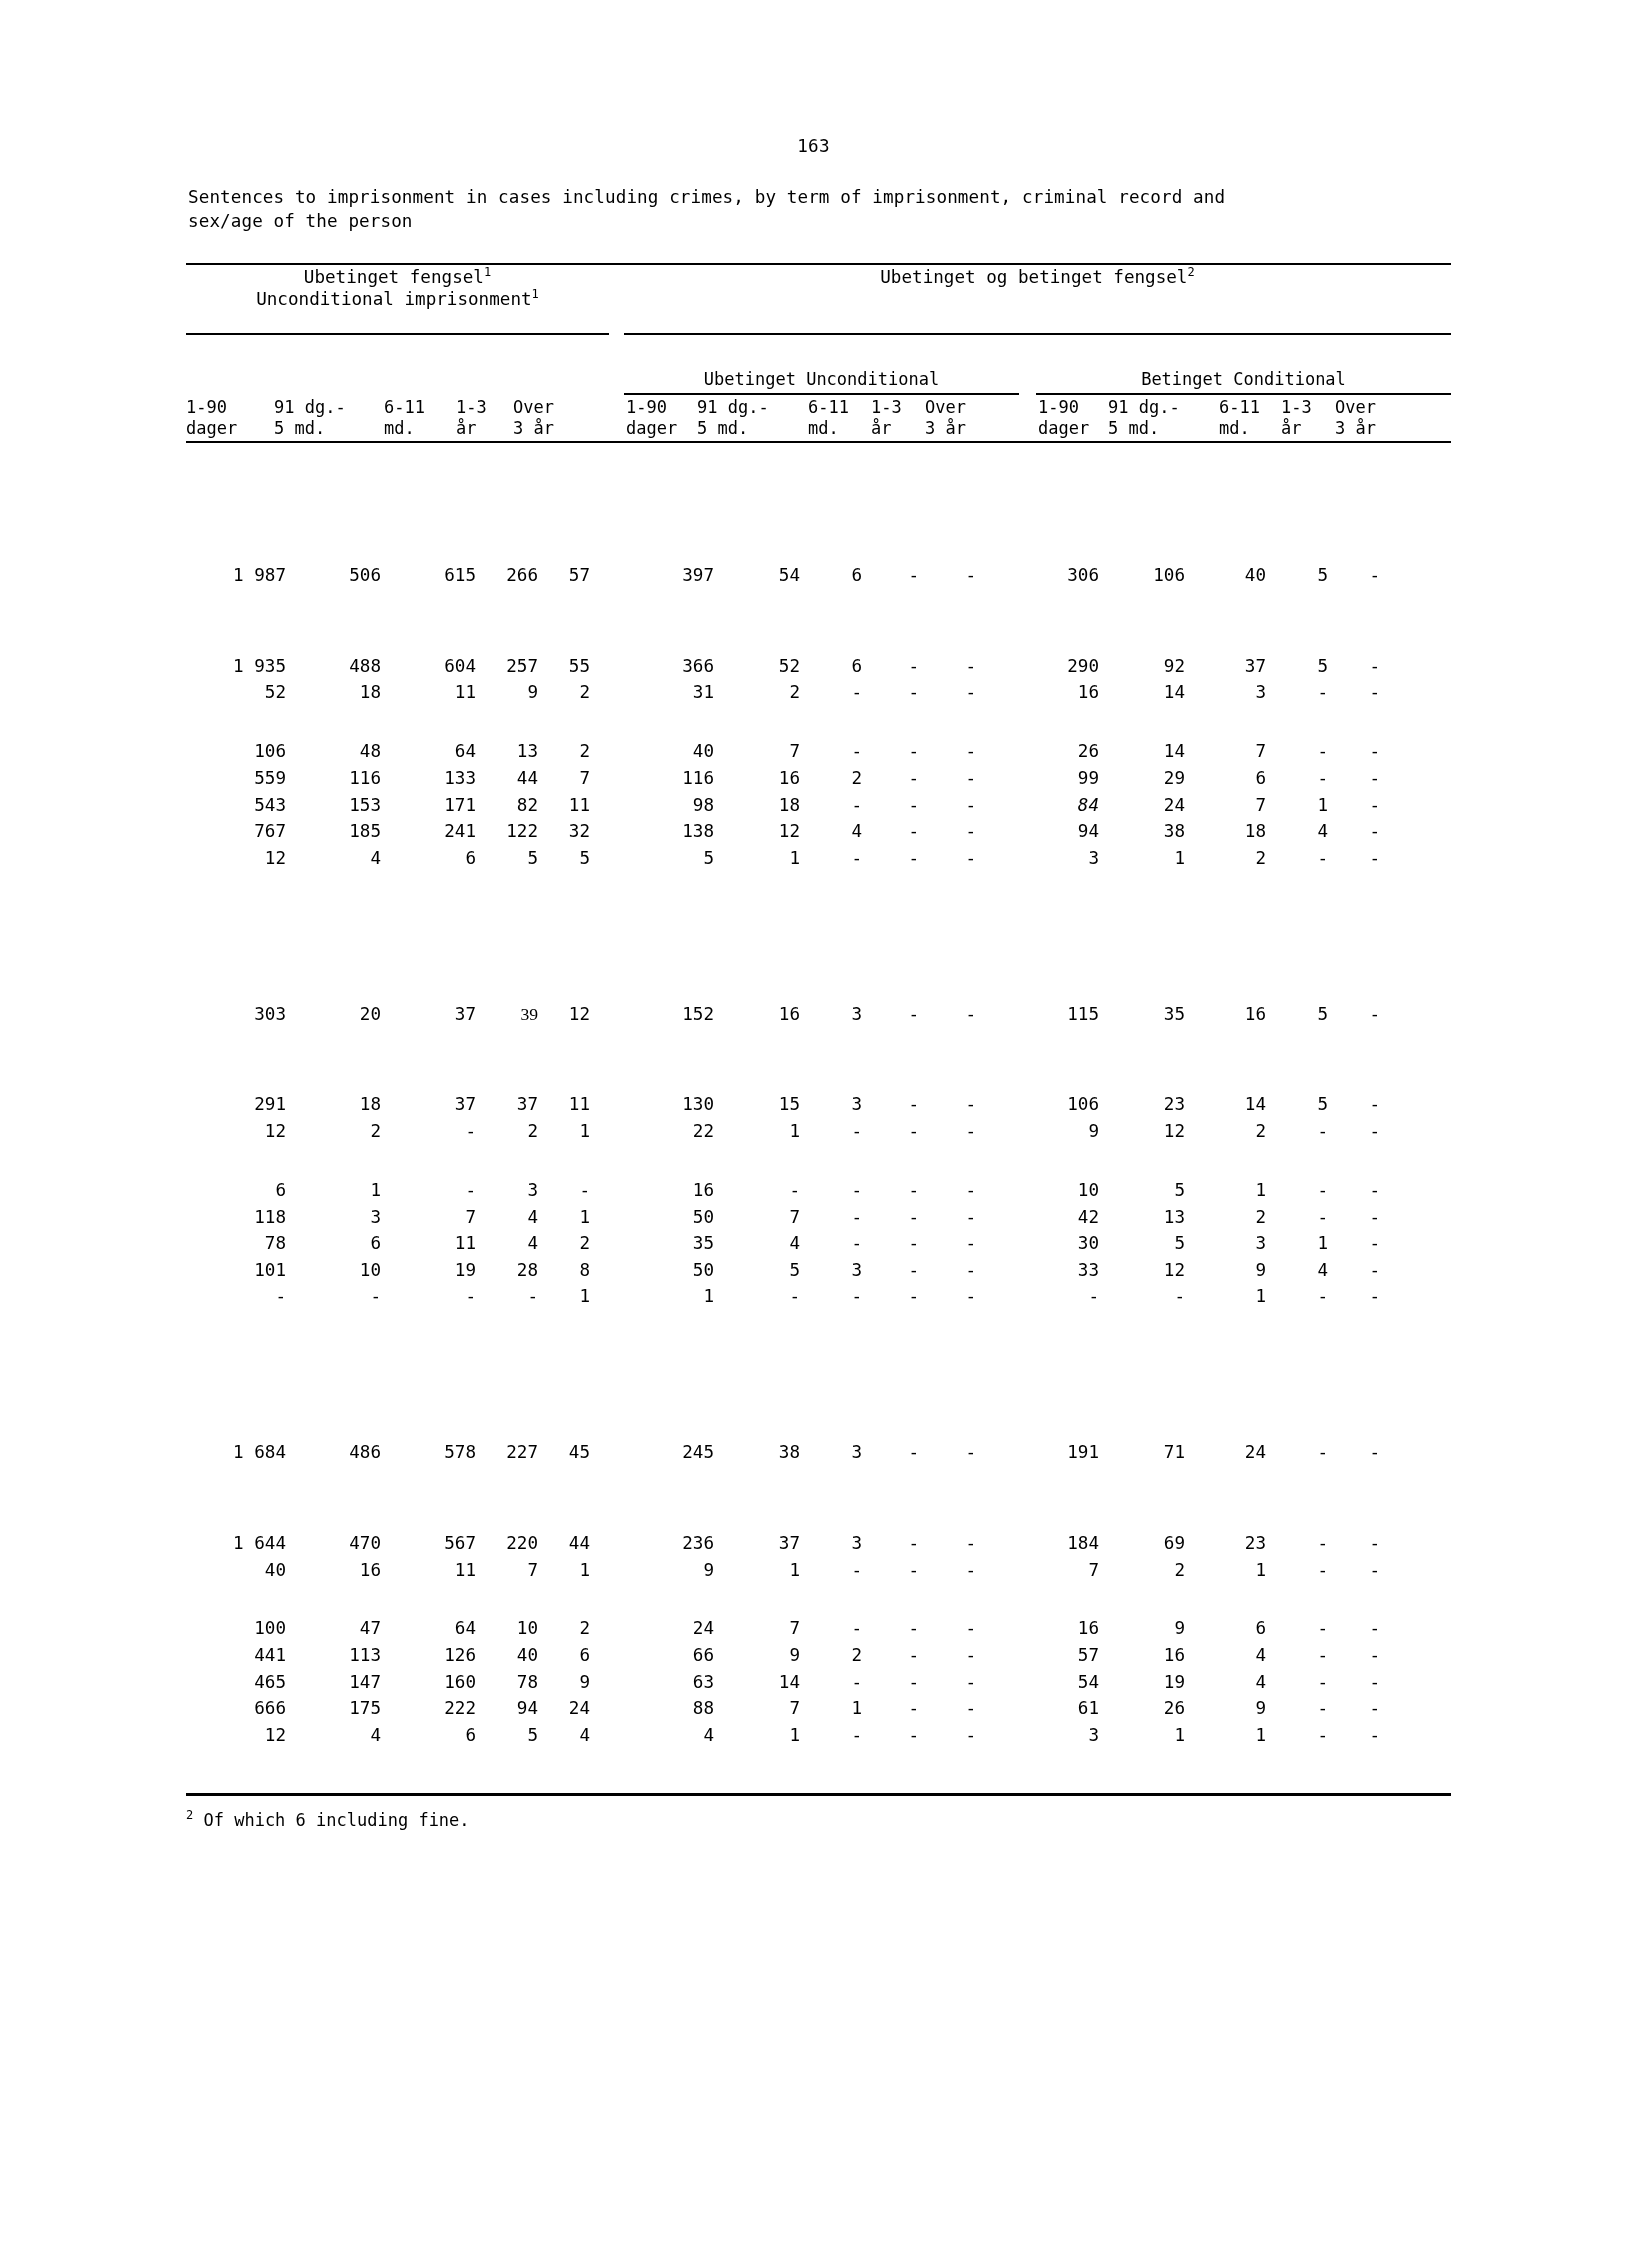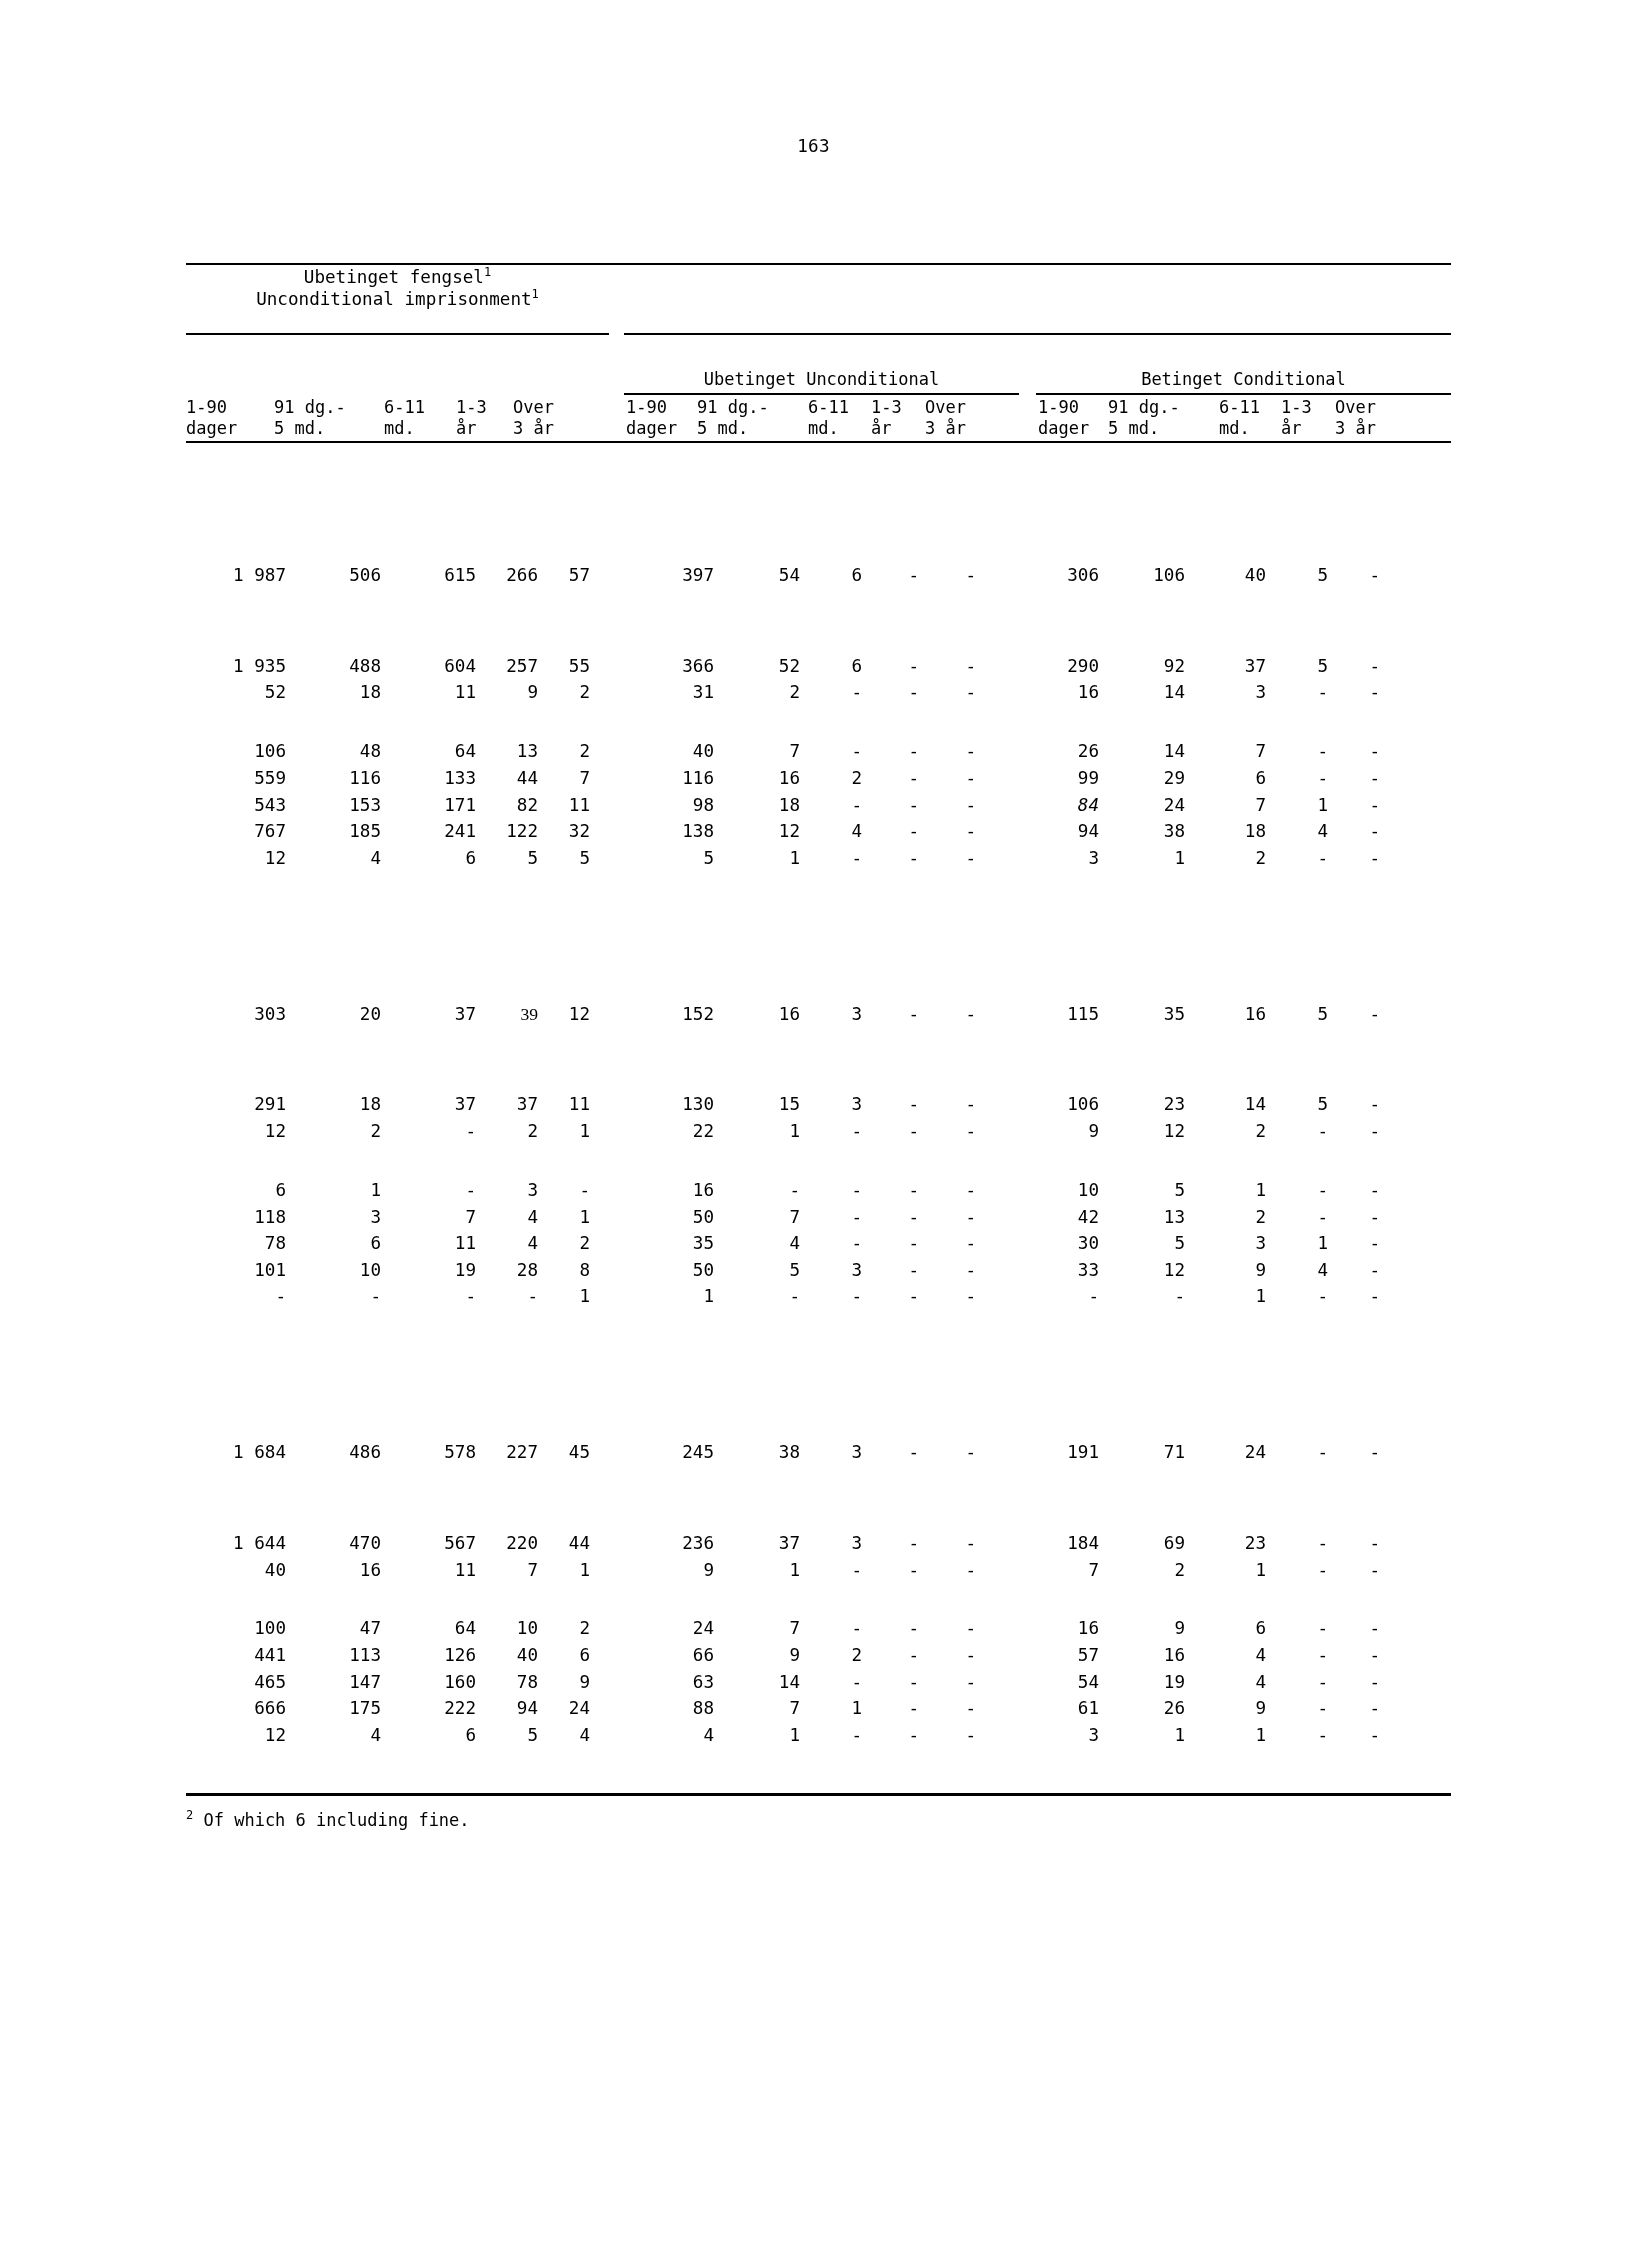--- a/index.html
+++ b/index.html
@@ -114,34 +114,39 @@
   .footnotes .fn { white-space: nowrap; }
   .footnotes sup { font-size: 12px; vertical-align: super; line-height: 0; }
 </style>
 </head>
 <body>
 
 <div class="page">
 
   <div class="page-number">163</div>
 
+  <div class="table-title">
+    <div>Sentences to imprisonment in cases including crimes, by term of imprisonment, criminal record and</div>
+    <div>sex/age of the person</div>
+  </div>
 
   <div class="rule rule-top"></div>
   <div class="rule rule-grp-left"></div>
   <div class="rule rule-grp-right"></div>
   <div class="rule rule-sub-uncond"></div>
   <div class="rule rule-sub-cond"></div>
   <div class="rule rule-header-bot"></div>
   <div class="rule rule-bottom"></div>
 
   <div class="grp-head grp-head-left">
     <div><span>Ubetinget fengsel</span><sup>1</sup></div>
     <div><span>Unconditional imprisonment</span><sup>1</sup></div>
   </div>
   <div class="grp-head grp-head-right">
+    <div><span>Ubetinget og betinget fengsel</span><sup>2</sup></div>
   </div>
 
   <div class="sub-head sub-head-uncond">Ubetinget  Unconditional</div>
   <div class="sub-head sub-head-cond">Betinget  Conditional</div>
 
   <div id="colhead-host">
       <div class="colhead" style="left: 186px; top: 397px;">
         <span class="l1">1-90</span>
         <span class="l2">dager</span>
       </div>

